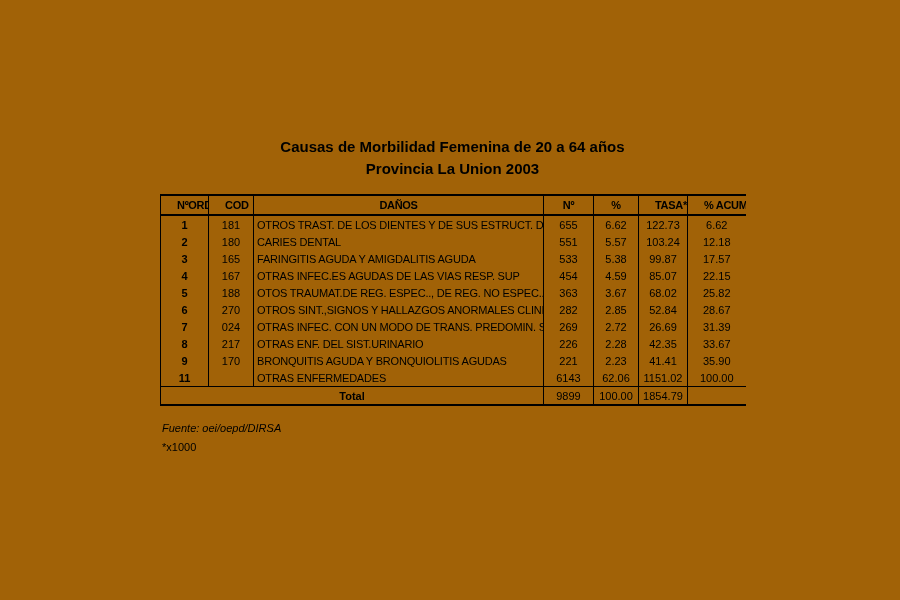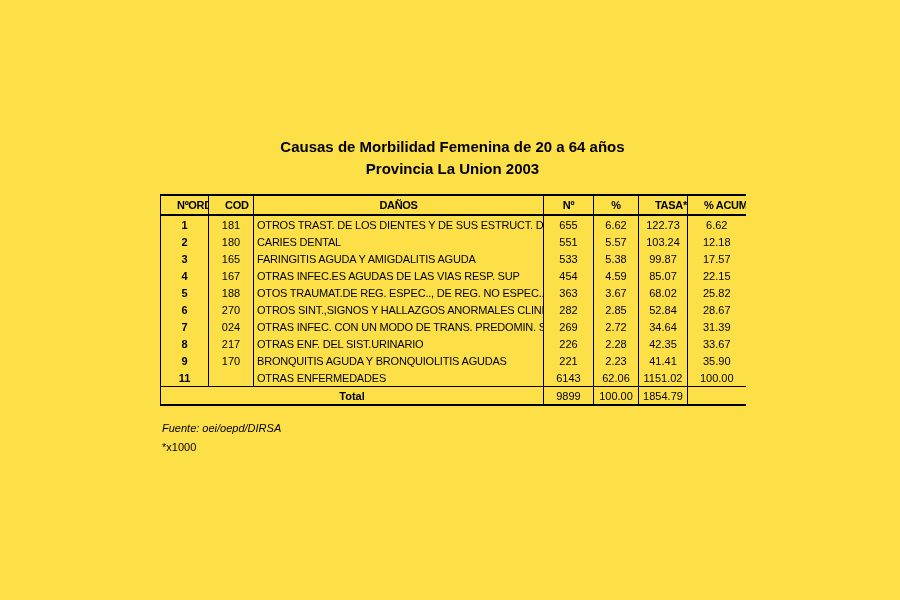--- a/index.html
+++ b/index.html
@@ -4,21 +4,21 @@
 <style>
   html, body {
     margin: 0;
     padding: 0;
     background: #ffffff;
   }
   #canvas {
     position: relative;
     width: 900px;
     height: 600px;
-    background: #fde047;
+    background: #a16207;
     overflow: hidden;
     font-family: "Liberation Sans", sans-serif;
     color: #000000;
   }
   .title-block {
     position: absolute;
     left: 160px;
     top: 136px;
     width: 585px;
     text-align: center;
@@ -170,21 +170,21 @@
       <td class="c-pct">2.85</td>
       <td class="c-tasa">52.84</td>
       <td class="c-acum">28.67</td>
     </tr>
         <tr>
       <td class="c-orden">7</td>
       <td class="c-cod">024</td>
       <td class="c-danos">OTRAS INFEC. CON UN MODO DE TRANS. PREDOMIN. SEXUAL</td>
       <td class="c-n">269</td>
       <td class="c-pct">2.72</td>
-      <td class="c-tasa">34.64</td>
+      <td class="c-tasa">26.69</td>
       <td class="c-acum">31.39</td>
     </tr>
         <tr>
       <td class="c-orden">8</td>
       <td class="c-cod">217</td>
       <td class="c-danos">OTRAS ENF. DEL SIST.URINARIO</td>
       <td class="c-n">226</td>
       <td class="c-pct">2.28</td>
       <td class="c-tasa">42.35</td>
       <td class="c-acum">33.67</td>

